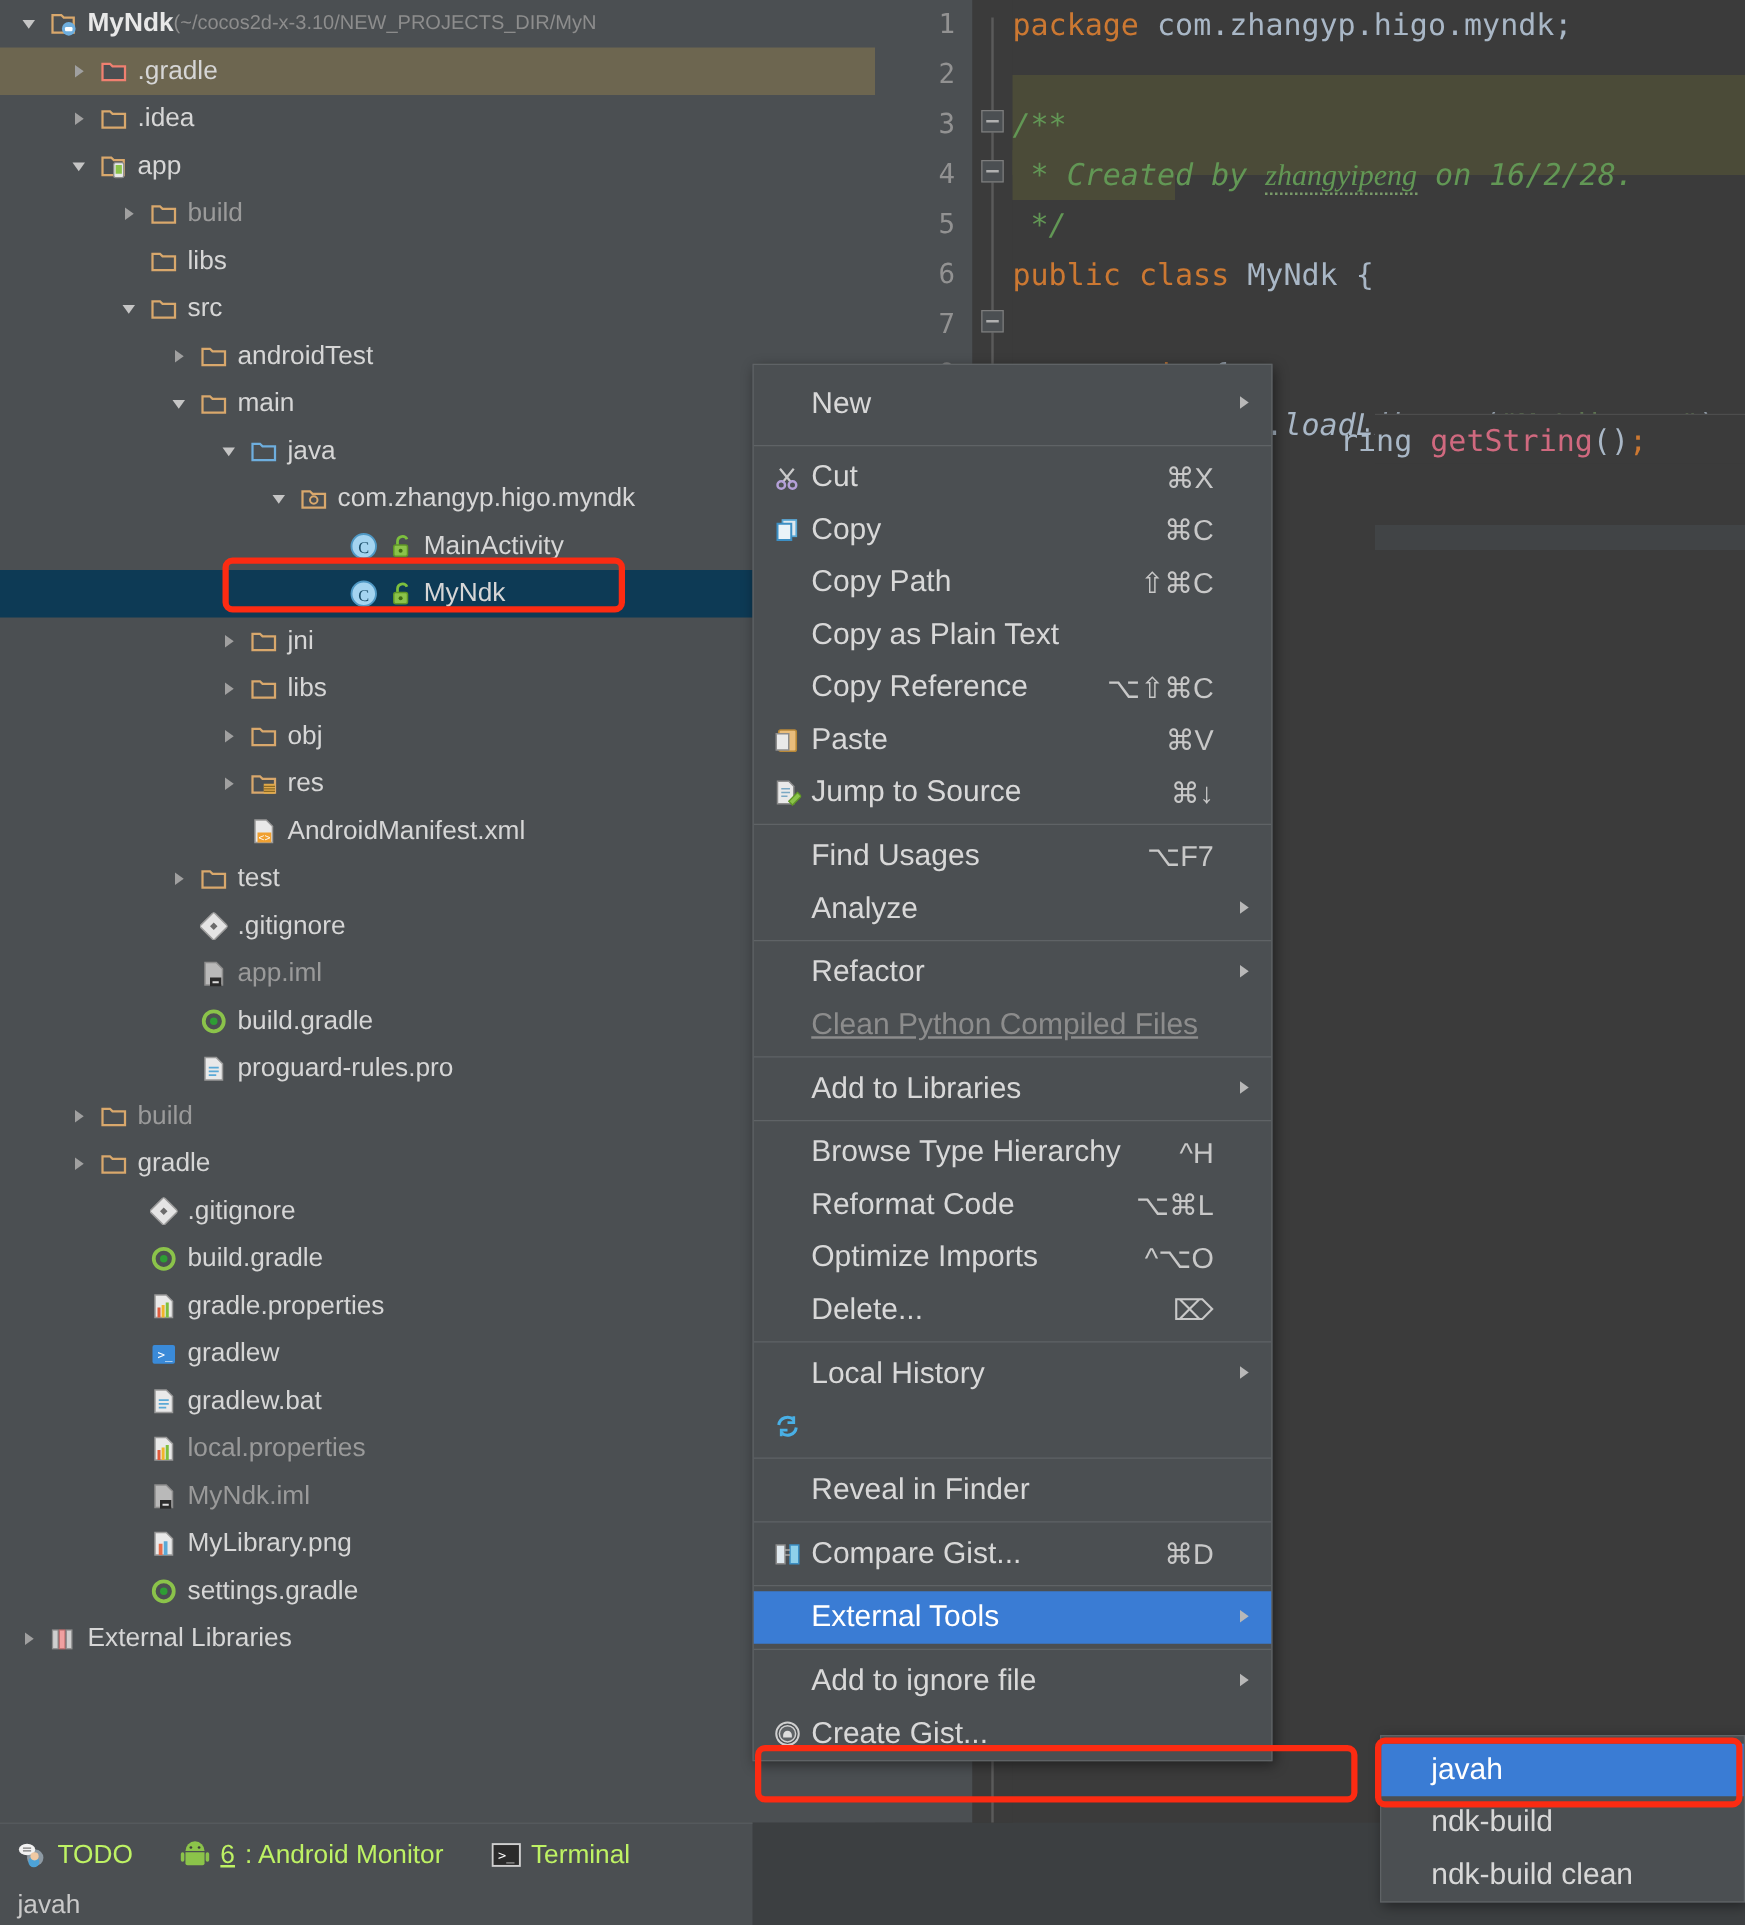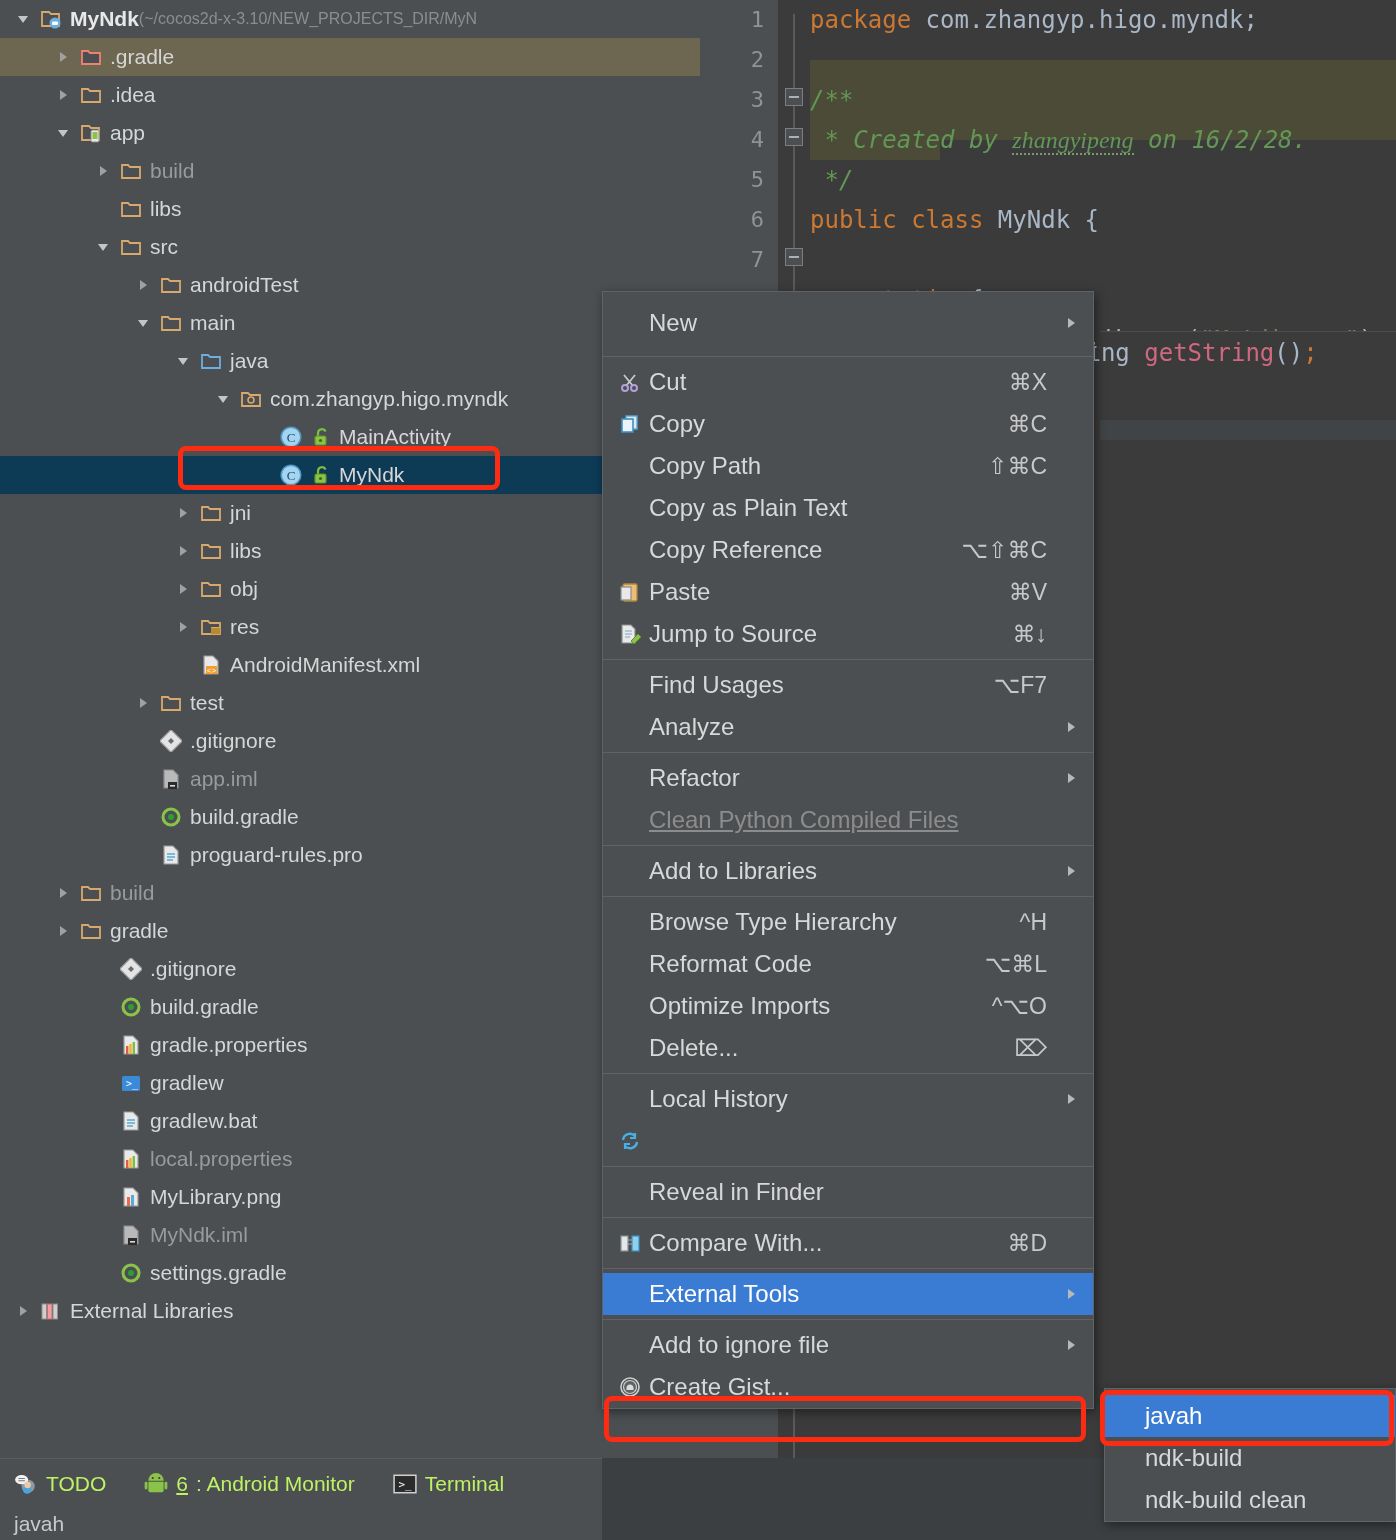--- a/index.html
+++ b/index.html
@@ -68,21 +68,21 @@
   .cm { color: #629755; font-style: italic; }
   .red { color: #d0697f; }
   .italic { color: #a9b7c6; font-style: italic; }
   .squig { border-bottom: 2px dotted #7a9a6a; font-family: Liberation Serif, serif; }
 
   #cmtblock { position:absolute; left:110px; top:60px; width:586px; height:80px; background:#4b4b38; }
   #cmtblock2 { position:absolute; left:110px; top:120px; width:130px; height:40px; background:#4b4b38; }
 
   
   #ctxmenu {
-    position: absolute; left: 602px; top: 291px; width: 492px;
+    position: absolute; left: 602px; top: 291px; width: 416px;
     background: #4b4f52; border: 1px solid #5f6366;
     box-shadow: 2px 3px 10px rgba(0,0,0,.45); z-index: 40;
     padding: 2px 0 0 0;
   }
   .mi {
     position: relative; height: 42px; display: flex; align-items: center;
     color: #d8d8d8; font-size: 24px; padding-left: 8px; padding-right: 14px;
   }
   .mi.tall { height: 58px; }
   .mi .mico { width: 38px; min-width: 38px; display:inline-flex; align-items:center; justify-content:center; }
@@ -547,38 +547,38 @@
               <rect x="12.6" y="8" width="2.4" height="12" fill="#7cbf3e"></rect>
             </svg>
           </span>
           <span class="lbl dim">local.properties</span>
         </div>
         <div class="tree-row">
           <span style="display:inline-block;width:90px"></span>
           <span class="arrow"></span>
           <span class="ico">
             <svg width="22" height="22" viewBox="0 0 22 22">
+              <path d="M4 2h9l5 5v13H4z" fill="#b9b9b9" stroke="#8d8d8d" stroke-width="1.2"></path>
+              <rect x="8" y="14" width="9" height="7" fill="#2b2b2b"></rect>
+              <rect x="10" y="17" width="5" height="1.6" fill="#ddd"></rect>
+            </svg>
+          </span>
+          <span class="lbl dim">MyNdk.iml</span>
+        </div>
+        <div class="tree-row">
+          <span style="display:inline-block;width:90px"></span>
+          <span class="arrow"></span>
+          <span class="ico">
+            <svg width="22" height="22" viewBox="0 0 22 22">
               <path d="M4 2h9l5 5v13H4z" fill="#e9e9e9" stroke="#999" stroke-width="1.2"></path>
               <rect x="7" y="11" width="3" height="9" fill="#e86c4a"></rect>
               <rect x="11" y="9" width="3" height="11" fill="#5aa9d6"></rect>
             </svg>
           </span>
           <span class="lbl">MyLibrary.png</span>
-        </div>
-        <div class="tree-row">
-          <span style="display:inline-block;width:90px"></span>
-          <span class="arrow"></span>
-          <span class="ico">
-            <svg width="22" height="22" viewBox="0 0 22 22">
-              <path d="M4 2h9l5 5v13H4z" fill="#b9b9b9" stroke="#8d8d8d" stroke-width="1.2"></path>
-              <rect x="8" y="14" width="9" height="7" fill="#2b2b2b"></rect>
-              <rect x="10" y="17" width="5" height="1.6" fill="#ddd"></rect>
-            </svg>
-          </span>
-          <span class="lbl dim">MyNdk.iml</span>
         </div>
         <div class="tree-row">
           <span style="display:inline-block;width:90px"></span>
           <span class="arrow"></span>
           <span class="ico">
             <svg width="22" height="22" viewBox="0 0 22 22">
               <circle cx="11" cy="11" r="8" fill="none" stroke="#8bc34a" stroke-width="3"></circle>
               <circle cx="11" cy="11" r="3" fill="#2e9e34"></circle>
             </svg>
           </span>
@@ -801,21 +801,21 @@
       </div>
       <div class="msep"></div>
       <div class="mi">
         <span class="mico">
           <svg width="22" height="22" viewBox="0 0 22 22">
             <rect x="2" y="4" width="7" height="15" fill="#dfe8ee" stroke="#8d8d8d" stroke-width="1.2"></rect>
             <rect x="13" y="4" width="7" height="15" fill="#8fd0ea" stroke="#3c8fc4" stroke-width="1.2"></rect>
             <path d="M9 8h4M9 12h4" stroke="#aaa" stroke-width="1.2"></path>
           </svg>
         </span>
-        <span class="mtext">Compare With...</span>
+        <span class="mtext">Compare Gist...</span>
         <span class="acc">⌘D</span>
         <span class="subarrow"><span style="display:inline-block;width:16px"></span></span>
       </div>
       <div class="msep"></div>
       <div class="mi hl">
         <span class="mico"></span>
         <span class="mtext">External Tools</span>
         <span class="subarrow"><svg width="16" height="16" viewBox="0 0 16 16">
             <path d="M5 3l7 5-7 5z" fill="#b8b8b8"></path>
           </svg></span>

